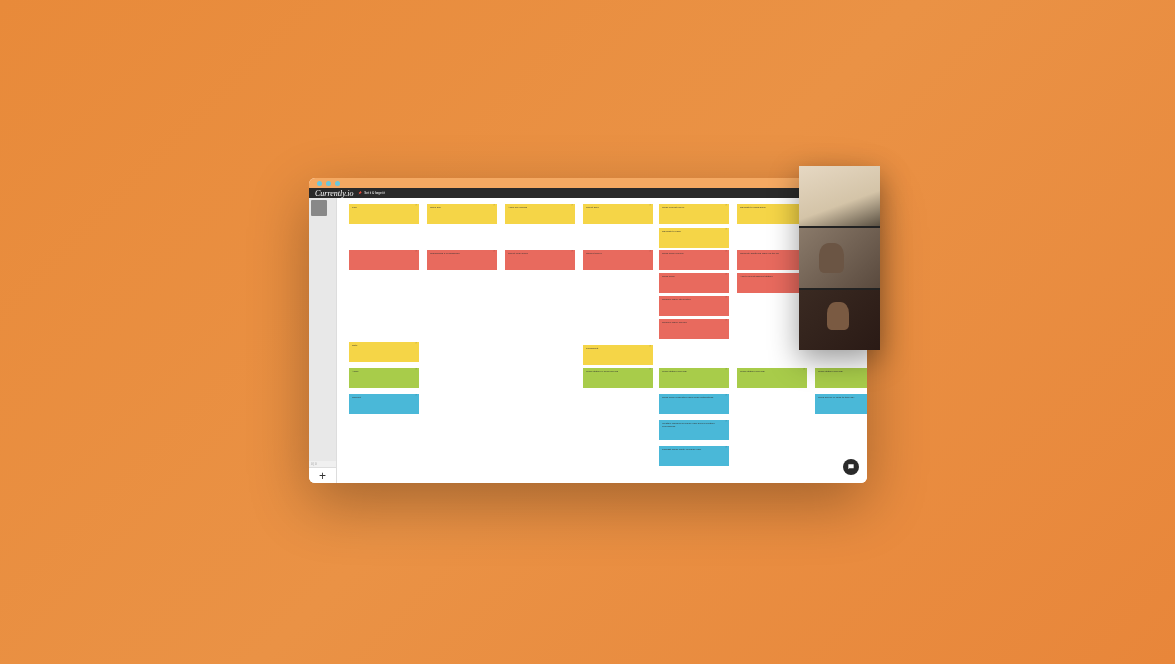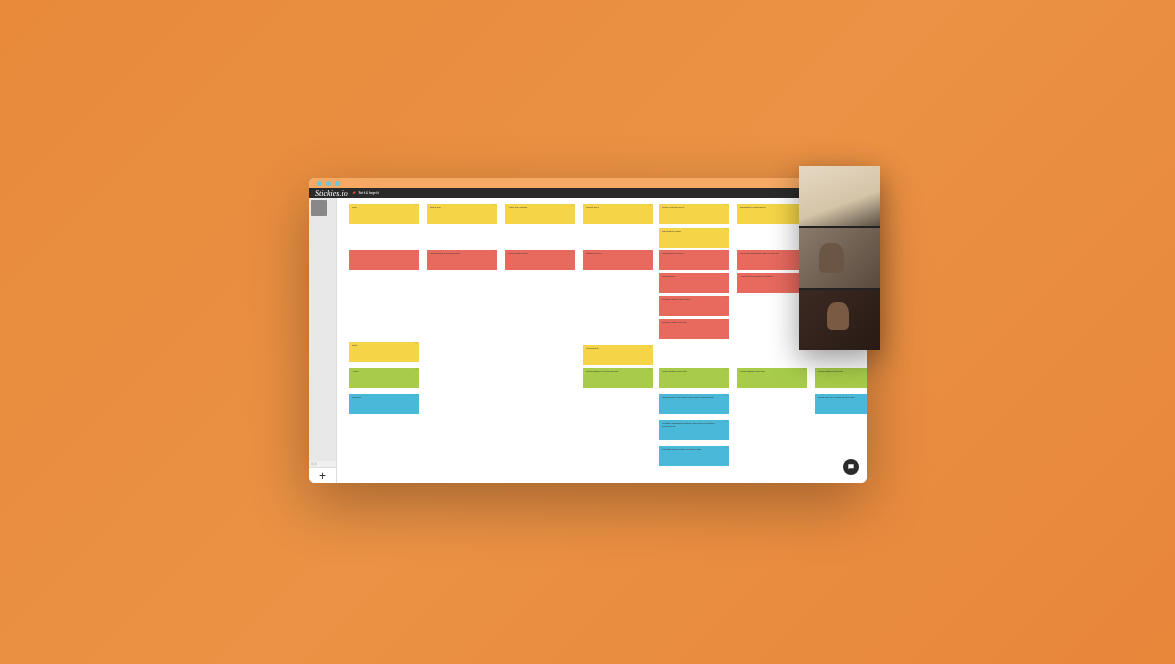--- a/index.html
+++ b/index.html
@@ -176,21 +176,21 @@
 </head>
 <body>
 
 <div class="app-window">
   <div class="window-chrome">
     <span class="window-dot"></span>
     <span class="window-dot"></span>
     <span class="window-dot"></span>
   </div>
   <div class="app-header">
-    <span class="logo">Stickies.io</span>
+    <span class="logo">Currently.io</span>
     <span class="header-action">
       <span>📌</span>
       <span>Set it &amp; forget it</span>
     </span>
     <div class="header-select">First time user</div>
   </div>
   <div class="app-body">
     <div class="sidebar">
       <div class="avatar"></div>
       <div class="sidebar-spacer"></div>

